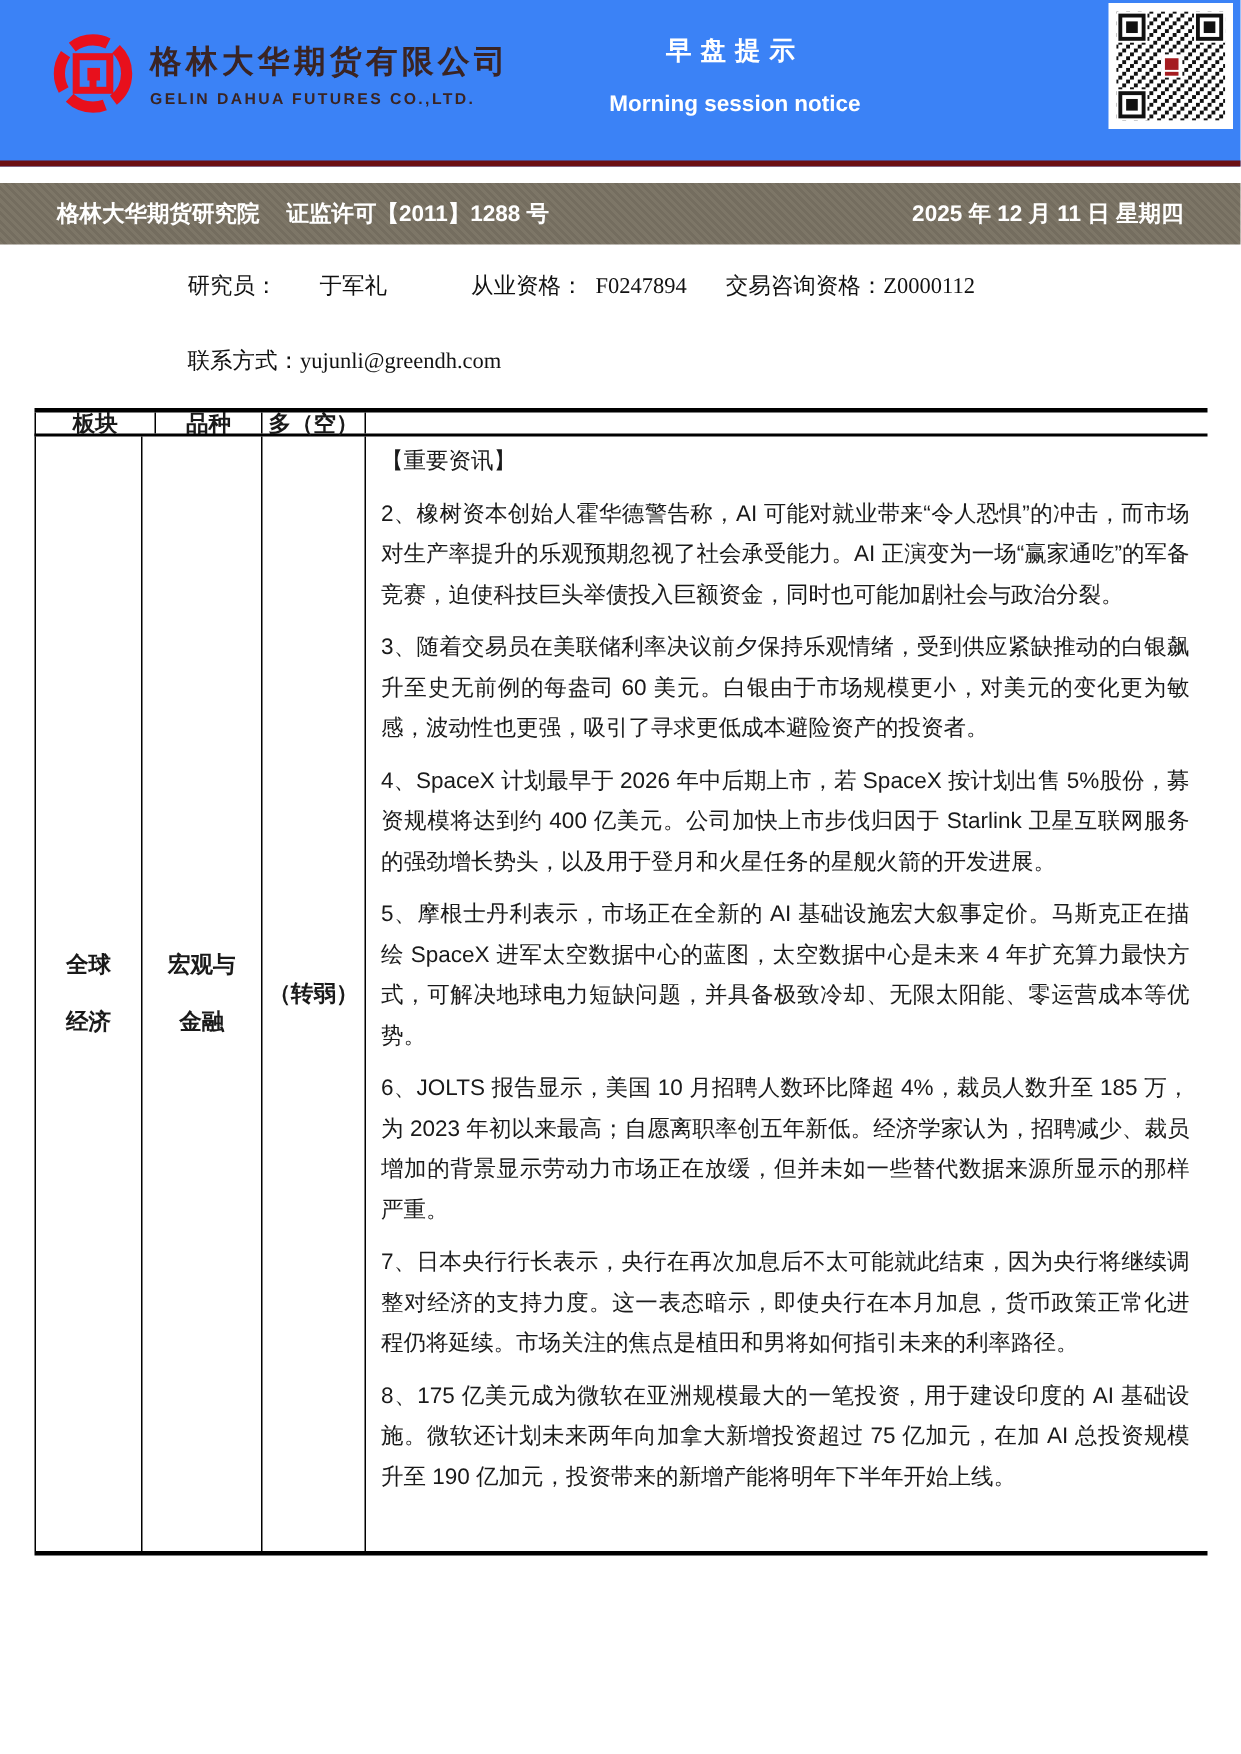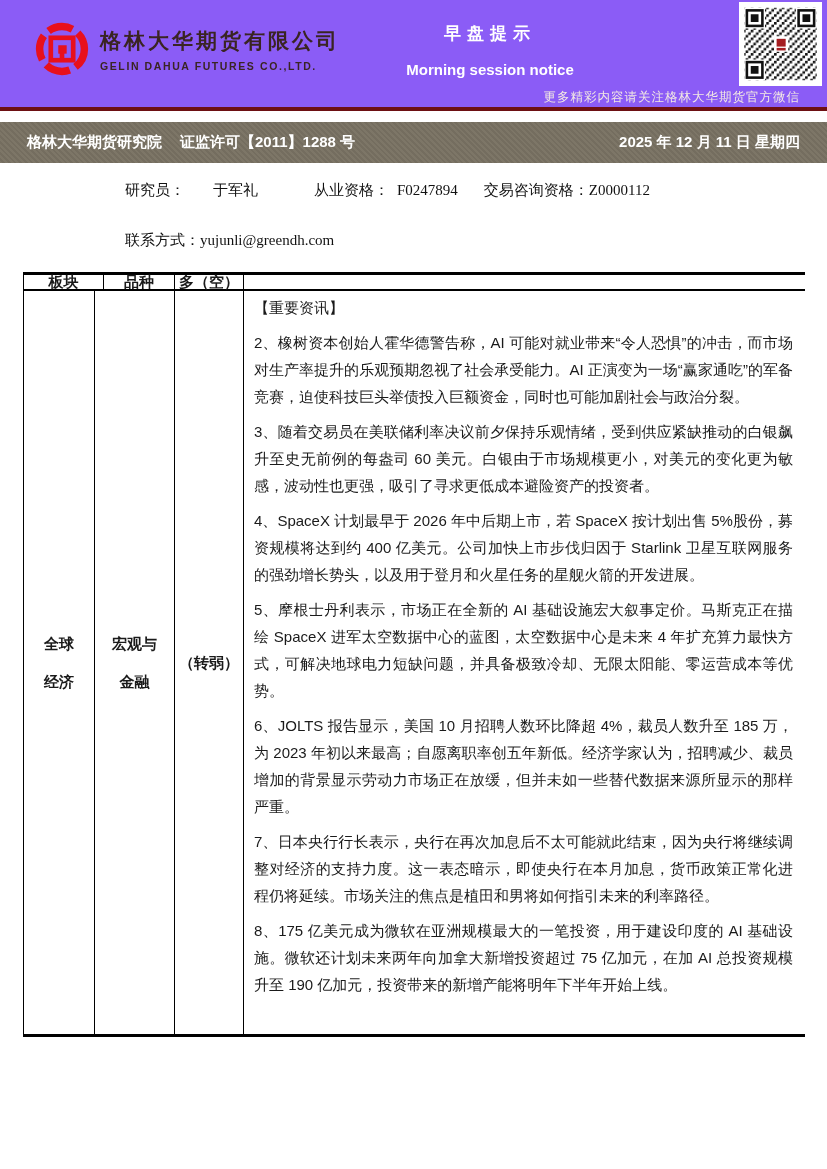--- a/index.html
+++ b/index.html
@@ -4,21 +4,21 @@
 <style>
   * { margin:0; padding:0; box-sizing:border-box; }
   html,body { background:#ffffff; }
   body {
     width:827px; height:1169px; position:relative; overflow:hidden;
     font-family:"Liberation Serif", serif; color:#1a1a1a;
   }
   
   .banner {
     position:absolute; left:0; top:0; width:827px; height:111px;
-    background:#8b5cf6; border-bottom:4px solid #6d1013;
+    background:#3b82f6; border-bottom:4px solid #6d1013;
   }
   .logo-wrap { position:absolute; left:34px; top:21px; width:56px; height:56px; }
   .company-block { position:absolute; left:100px; top:27px; }
   .company-cn {
     font-family:"Liberation Sans", sans-serif; font-weight:bold;
     font-size:21px; letter-spacing:3px; color:#3a2423;
   }
   .company-en {
     font-family:"Liberation Sans", sans-serif; font-weight:bold;
     font-size:10.5px; letter-spacing:1.6px; color:#3a2423; margin-top:5px;
@@ -40,21 +40,21 @@
   .wechat-tip {
     position:absolute; right:27px; bottom:1px;
     font-family:"Liberation Serif", serif; font-size:12.5px; color:#f3e9e3;
     letter-spacing:1px;
   }
   
   .info-bar {
     position:absolute; left:0; top:122px; width:827px; height:41px;
     background:repeating-linear-gradient(45deg, #7d7667 0 2px, #746d5f 2px 4px);
     display:flex; align-items:center; justify-content:space-between;
-    padding:0 27px;
+    padding:0 38px;
     font-family:"Liberation Sans", sans-serif; font-weight:bold;
     font-size:15px; color:#ffffff;
   }
   .info-left span.lic { margin-left:18px; }
   
   .researcher { position:absolute; left:125px; top:181px; width:600px; font-size:15px; color:#111; }
   .res-line1 span { display:inline-block; }
   .rs-name-label { margin-right:28px; }
   .rs-name       { margin-right:56px; }
   .rs-qual-label { margin-right:8px; }
@@ -136,21 +136,20 @@
         <rect x="1" y="21" width="7" height="7" fill="#111"></rect>
         <rect x="2" y="22" width="5" height="5" fill="#fff"></rect>
         <rect x="3" y="23" width="3" height="3" fill="#111"></rect>
       </g>
 
       <rect x="12" y="11.5" width="5.5" height="6" fill="#fff"></rect>
       <rect x="13" y="12.5" width="3.5" height="3" fill="#a51c20"></rect>
       <rect x="13" y="16" width="3.5" height="1" fill="#a51c20"></rect>
     </svg>
   </div>
-  <div class="wechat-tip">更多精彩内容请关注格林大华期货官方微信</div>
 </div>
 
 <div class="info-bar">
   <div class="info-left">
     <span>格林大华期货研究院</span><span class="lic">证监许可【2011】1288 号</span>
   </div>
   <div class="info-right">2025 年 12 月 11 日  星期四</div>
 </div>
 
 <div class="researcher">

